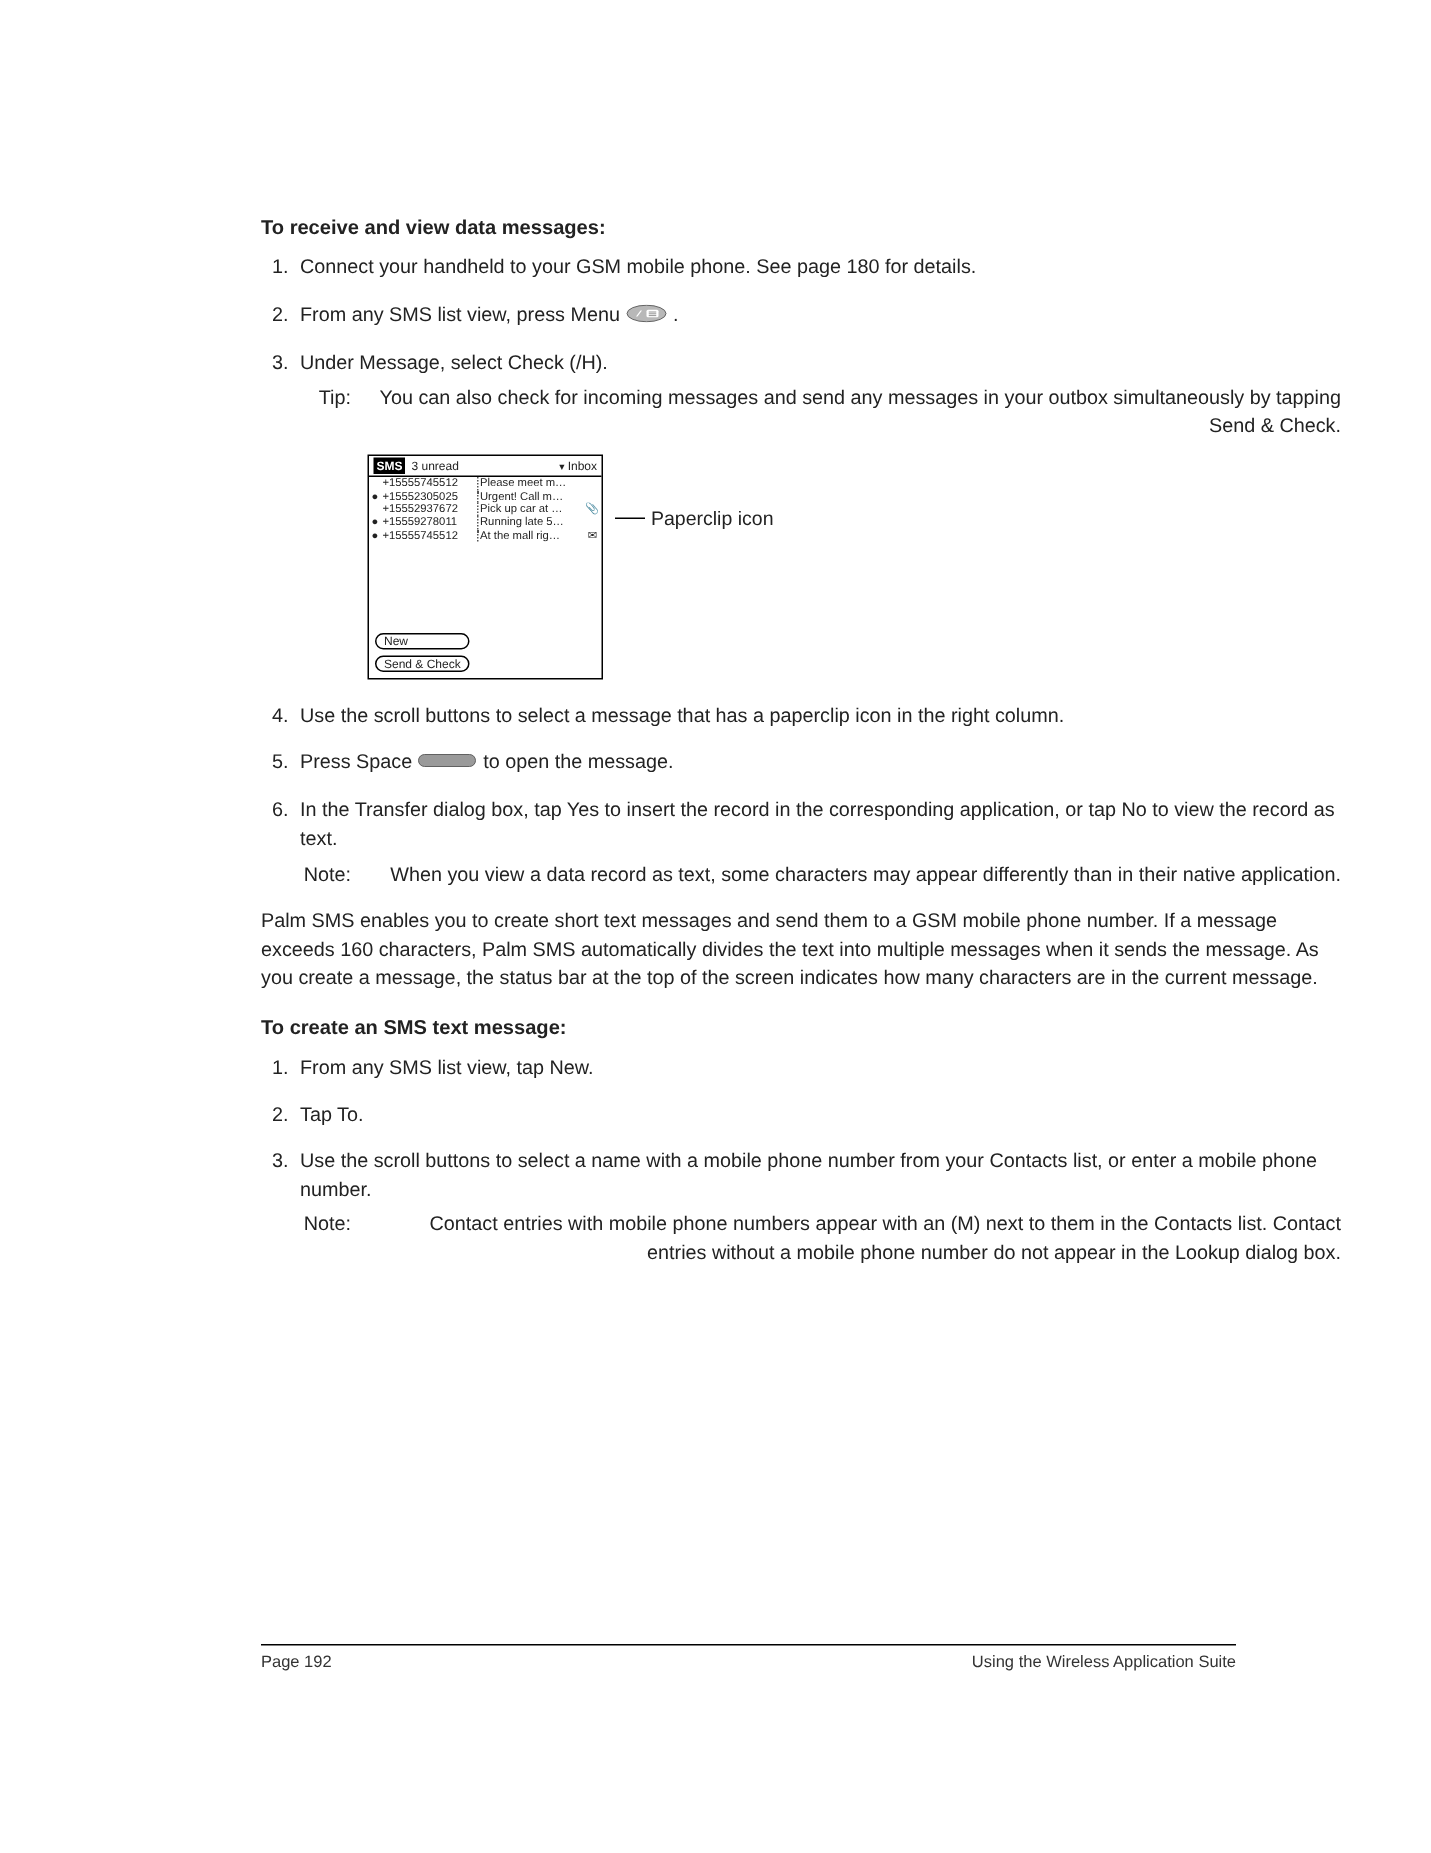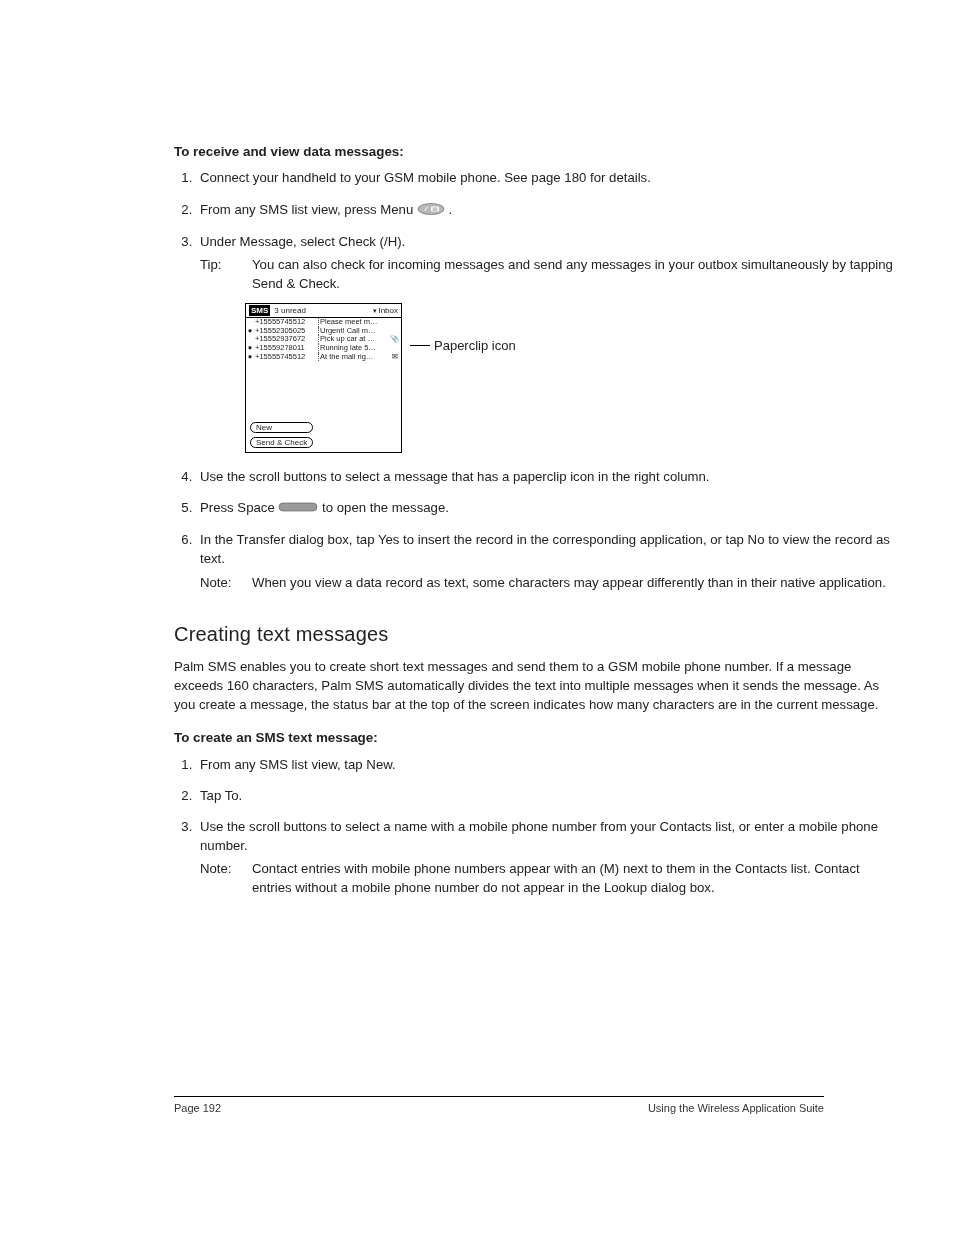--- a/index.html
+++ b/index.html
@@ -31,20 +31,21 @@
   }
   ol.steps > li {
     padding-left: 4px;
     margin-bottom: 12px;
     font-weight: 400;
   }
   .tip-row, .note-row {
     display: flex;
     gap: 18px;
     margin-top: 4px;
+    text-align: right;
   }
   .tip-label, .note-label {
     min-width: 34px;
     flex-shrink: 0;
   }
   .tip-body, .note-body {
     flex: 1;
   }
   .inline-icon {
     display: inline-block;
@@ -263,21 +264,20 @@
 
     <li>
       <span>In the Transfer dialog box, tap Yes to insert the record in the corresponding application, or tap No to view the record as text.</span>
       <div class="note-row">
         <div class="note-label">Note:</div>
         <div class="note-body">When you view a data record as text, some characters may appear differently than in their native application.</div>
       </div>
     </li>
   </ol>
 
-  <div class="h2">Creating text messages</div>
   <div class="para">Palm SMS enables you to create short text messages and send them to a GSM mobile phone number. If a message exceeds 160 characters, Palm SMS automatically divides the text into multiple messages when it sends the message. As you create a message, the status bar at the top of the screen indicates how many characters are in the current message.</div>
 
   <div class="heading1">To create an SMS text message:</div>
 
   <ol class="steps">
     <li><span>From any SMS list view, tap New.</span></li>
     <li><span>Tap To.</span></li>
     <li>
       <span>Use the scroll buttons to select a name with a mobile phone number from your Contacts list, or enter a mobile phone number.</span>
       <div class="note-row">

